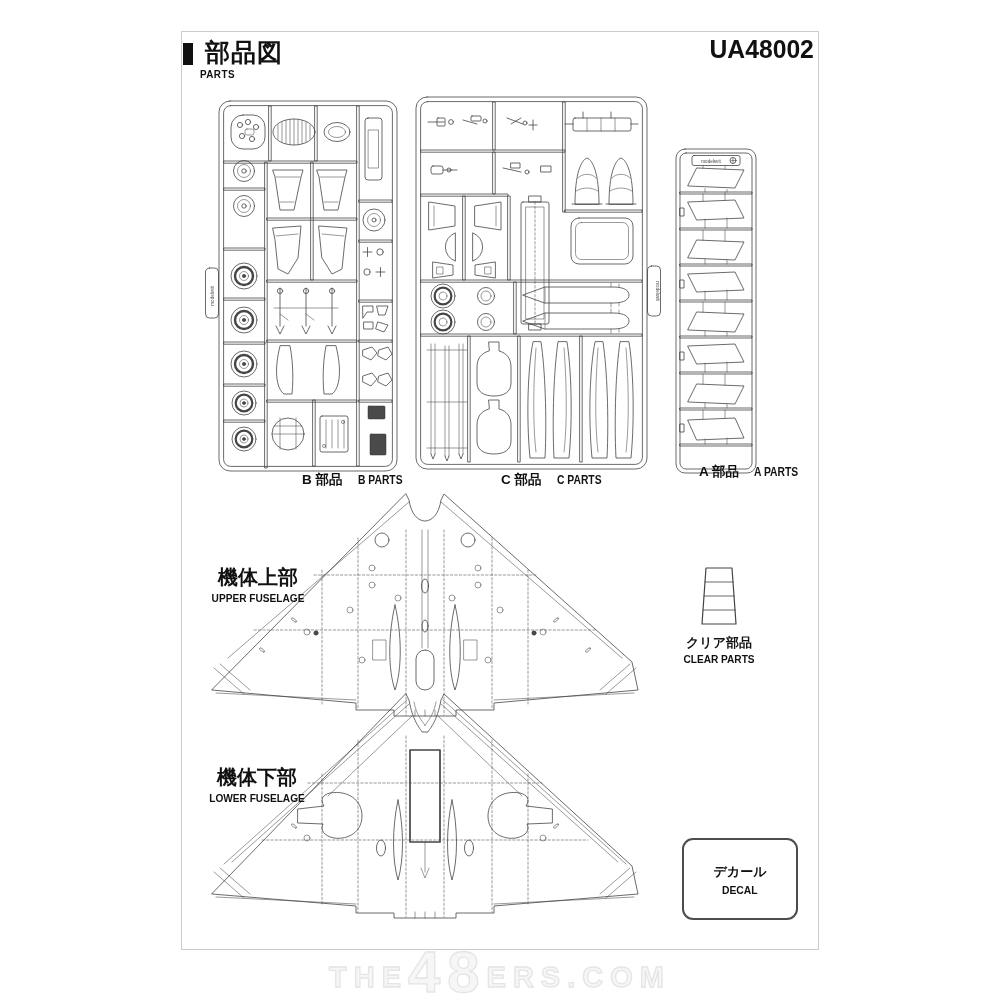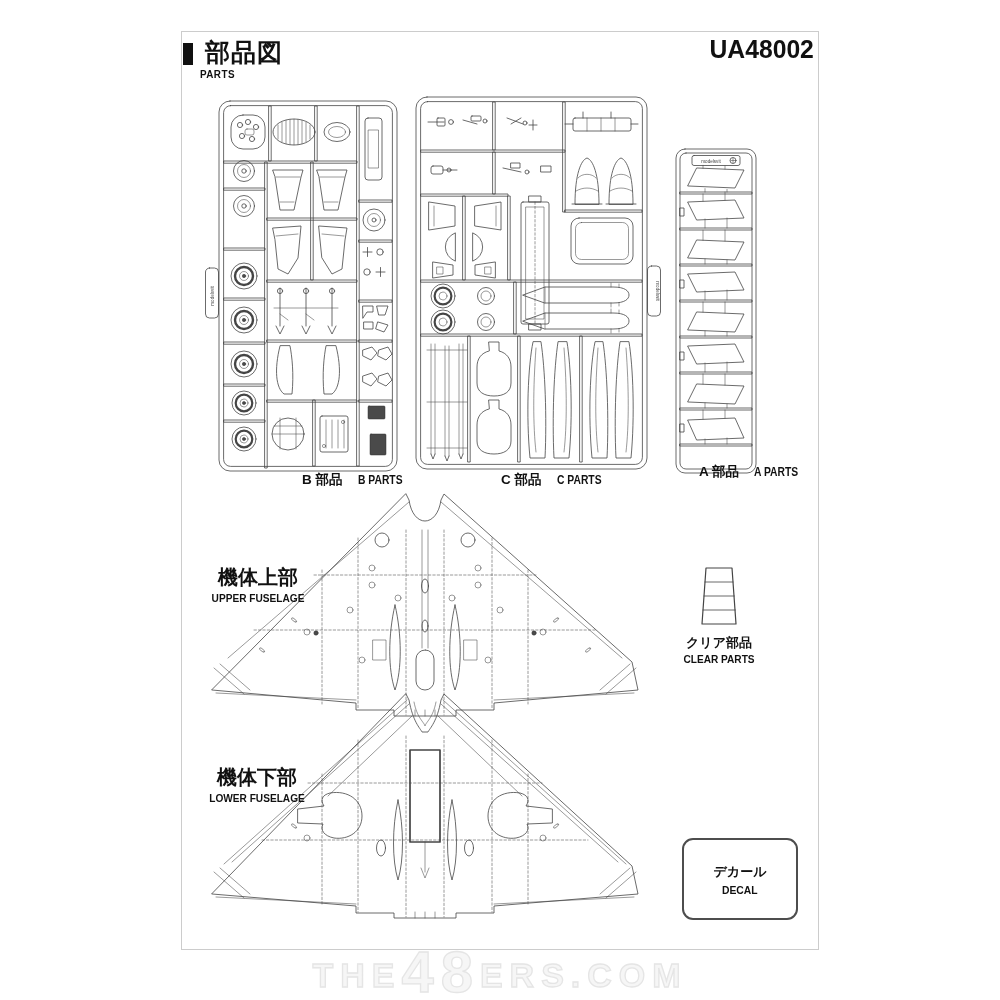--- a/index.html
+++ b/index.html
@@ -29,21 +29,21 @@
   .decal{left:682px;top:838px;width:112px;height:78px;border:2px solid #4d4d4d;border-radius:11px;
          display:flex;flex-direction:column;align-items:center;justify-content:center;gap:3px;
          font-weight:bold;background:#fff;}
   .decal .jp{font-size:13px;}
   .decal .en{font-size:11.5px;transform:scaleX(.9);}
 
   
   .watermark{left:0;top:938px;width:1000px;text-align:center;font-weight:bold;
              letter-spacing:7px;color:#f6f6f6;-webkit-text-stroke:1.3px #e5e5e5;
              white-space:nowrap;}
-  .wm-sm{font-size:34px;}
+  .wm-sm{font-size:29px;}
   .wm-lg{font-size:58px;vertical-align:-5px;}
 
   
   svg .ln{fill:none;stroke:#454545;stroke-width:.8;stroke-linejoin:round;stroke-linecap:round;}
   svg .lt{stroke-width:.55;}
   svg .md{stroke-width:1.2;}
   svg .bd{stroke-width:1.7;}
   svg .dsh{stroke-dasharray:2.4 2;}
   svg .dk{fill:#4a4a4a;stroke:#333;stroke-width:.5;}
   svg .logo-txt{font-size:4.6px;fill:#444;stroke:none;font-family:"Liberation Sans",sans-serif;}

